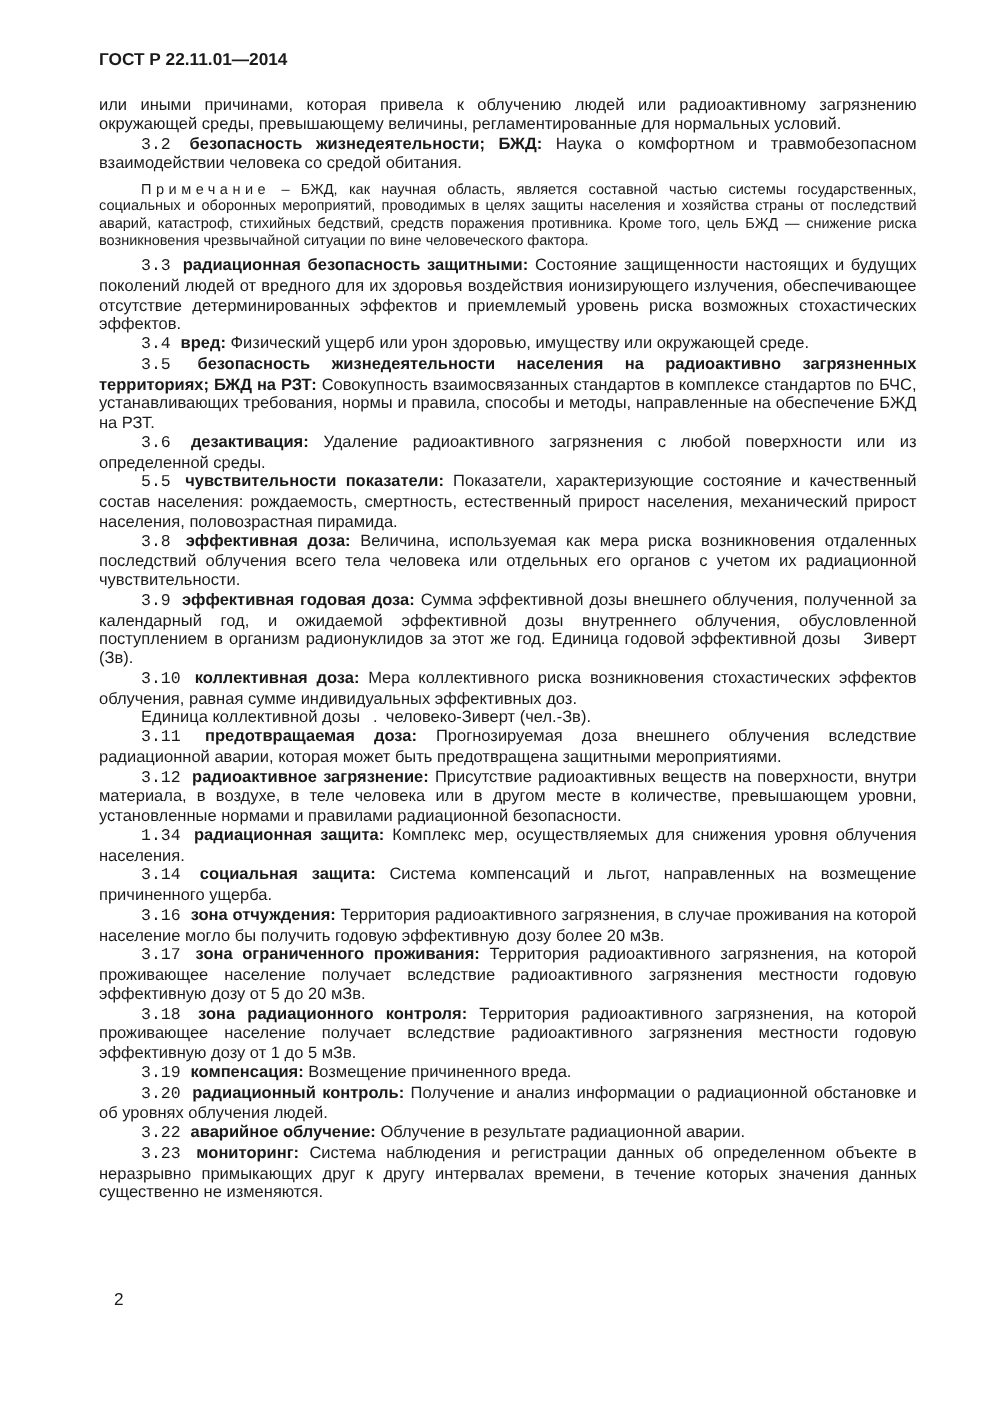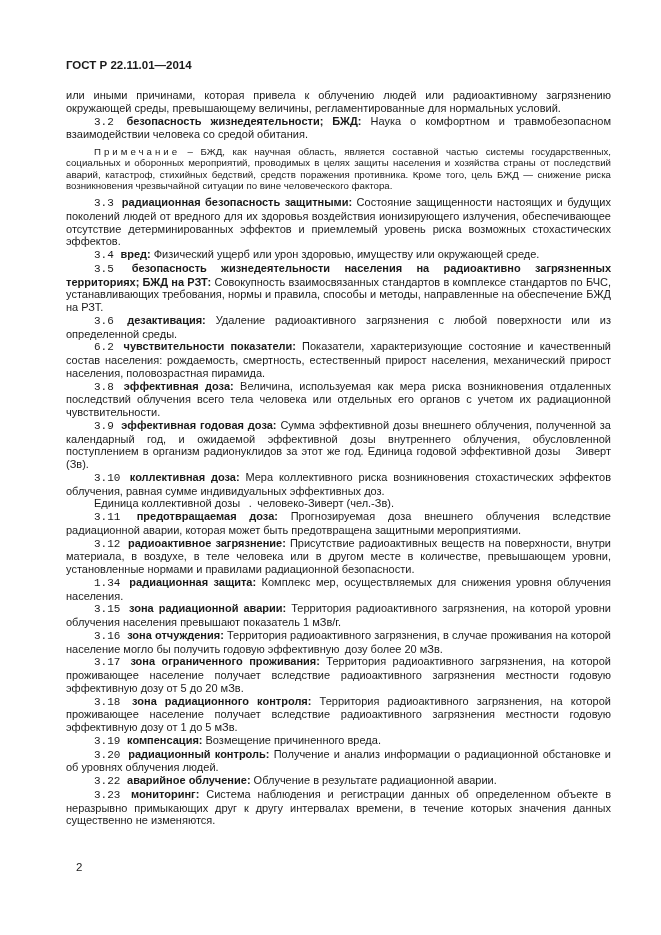--- a/index.html
+++ b/index.html
@@ -7,21 +7,21 @@
     width: 661px; height: 935px;
     background: #ffffff;
     font-family: "Liberation Sans", "DejaVu Sans", sans-serif;
     color: #1a1a1a;
   }
   .page {
     position: relative;
     box-sizing: border-box;
     width: 661px; height: 935px;
     background: #ffffff;
-    padding: 59px 50px 0 66px;
+    padding: 34px 50px 0 66px;
     overflow: hidden;
   }
   .doc-header {
     font-size: 11.5px;
     font-weight: bold;
     line-height: 13px;
     margin: 0 0 17px 0;
   }
   .doc-body p { margin: 0; }
   .para {
@@ -56,29 +56,29 @@
   <p class="doc-header">ГОСТ Р 22.11.01—2014</p>
 
   <div class="doc-body">
       <p class="para noindent">или иными причинами, которая привела к облучению людей или радиоактивному загрязнению окружающей среды, превышающему величины, регламентированные для нормальных условий.</p>
       <p class="para"><span class="term-num">3.2 </span><span class="term-name">безопасность жизнедеятельности; БЖД:</span> Наука о комфортном и травмобезопасном взаимодействии человека со средой обитания.</p>
       <p class="note"><span class="note-label">Примечание</span> – БЖД, как научная область, является составной частью системы государственных, социальных и оборонных мероприятий, проводимых в целях защиты населения и хозяйства страны от последствий аварий, катастроф, стихийных бедствий, средств поражения противника. Кроме того, цель БЖД — снижение риска возникновения чрезвычайной ситуации по вине человеческого фактора.</p>
       <p class="para"><span class="term-num">3.3 </span><span class="term-name">радиационная безопасность защитными:</span> Состояние защищенности настоящих и будущих поколений людей от вредного для их здоровья воздействия ионизирующего излучения, обеспечивающее отсутствие детерминированных эффектов и приемлемый уровень риска возможных стохастических эффектов.</p>
       <p class="para"><span class="term-num">3.4 </span><span class="term-name">вред:</span> Физический ущерб или урон здоровью, имуществу или окружающей среде.</p>
       <p class="para"><span class="term-num">3.5 </span><span class="term-name">безопасность жизнедеятельности населения на радиоактивно загрязненных территориях; БЖД на РЗТ:</span> Совокупность взаимосвязанных стандартов в комплексе стандартов по БЧС, устанавливающих требования, нормы и правила, способы и методы, направленные на обеспечение БЖД на РЗТ.</p>
       <p class="para"><span class="term-num">3.6 </span><span class="term-name">дезактивация:</span> Удаление радиоактивного загрязнения с любой поверхности или из определенной среды.</p>
-      <p class="para"><span class="term-num">6.2 </span><span class="term-name">чувствительности показатели:</span> Показатели, характеризующие состояние и качественный состав населения: рождаемость, смертность, естественный прирост населения, механический прирост населения, половозрастная пирамида.</p>
+      <p class="para"><span class="term-num">5.5 </span><span class="term-name">чувствительности показатели:</span> Показатели, характеризующие состояние и качественный состав населения: рождаемость, смертность, естественный прирост населения, механический прирост населения, половозрастная пирамида.</p>
       <p class="para"><span class="term-num">3.8 </span><span class="term-name">эффективная доза:</span> Величина, используемая как мера риска возникновения отдаленных последствий облучения всего тела человека или отдельных его органов с учетом их радиационной чувствительности.</p>
       <p class="para"><span class="term-num">3.9 </span><span class="term-name">эффективная годовая доза:</span> Сумма эффективной дозы внешнего облучения, полученной за календарный год, и ожидаемой эффективной дозы внутреннего облучения, обусловленной поступлением в организм радионуклидов за этот же год. Единица годовой эффективной дозы   Зиверт (Зв).</p>
       <p class="para"><span class="term-num">3.10 </span><span class="term-name">коллективная доза:</span> Мера коллективного риска возникновения стохастических эффектов облучения, равная сумме индивидуальных эффективных доз.</p>
       <p class="para">Единица коллективной дозы  . человеко-Зиверт (чел.-Зв).</p>
       <p class="para"><span class="term-num">3.11 </span><span class="term-name">предотвращаемая доза:</span> Прогнозируемая доза внешнего облучения вследствие радиационной аварии, которая может быть предотвращена защитными мероприятиями.</p>
       <p class="para"><span class="term-num">3.12 </span><span class="term-name">радиоактивное загрязнение:</span> Присутствие радиоактивных веществ на поверхности, внутри материала, в воздухе, в теле человека или в другом месте в количестве, превышающем уровни, установленные нормами и правилами радиационной безопасности.</p>
       <p class="para"><span class="term-num">1.34 </span><span class="term-name">радиационная защита:</span> Комплекс мер, осуществляемых для снижения уровня облучения населения.</p>
-      <p class="para"><span class="term-num">3.15 </span><span class="term-name">зона радиационной аварии:</span> Территория радиоактивного загрязнения, на которой уровни облучения населения превышают показатель 1 мЗв/г.</p>
+      <p class="para"><span class="term-num">3.14 </span><span class="term-name">социальная защита:</span> Система компенсаций и льгот, направленных на возмещение причиненного ущерба.</p>
       <p class="para"><span class="term-num">3.16 </span><span class="term-name">зона отчуждения:</span> Территория радиоактивного загрязнения, в случае проживания на которой население могло бы получить годовую эффективную  дозу более 20 мЗв.</p>
       <p class="para"><span class="term-num">3.17 </span><span class="term-name">зона ограниченного проживания:</span> Территория радиоактивного загрязнения, на которой проживающее население получает вследствие радиоактивного загрязнения местности годовую эффективную дозу от 5 до 20 мЗв.</p>
       <p class="para"><span class="term-num">3.18 </span><span class="term-name">зона радиационного контроля:</span> Территория радиоактивного загрязнения, на которой проживающее население получает вследствие радиоактивного загрязнения местности годовую эффективную дозу от 1 до 5 мЗв.</p>
       <p class="para"><span class="term-num">3.19 </span><span class="term-name">компенсация:</span> Возмещение причиненного вреда.</p>
       <p class="para"><span class="term-num">3.20 </span><span class="term-name">радиационный контроль:</span> Получение и анализ информации о радиационной обстановке и об уровнях облучения людей.</p>
       <p class="para"><span class="term-num">3.22 </span><span class="term-name">аварийное облучение:</span> Облучение в результате радиационной аварии.</p>
       <p class="para"><span class="term-num">3.23 </span><span class="term-name">мониторинг:</span> Система наблюдения и регистрации данных об определенном объекте в неразрывно примыкающих друг к другу интервалах времени, в течение которых значения данных существенно не изменяются.</p>
     </div>
 
   <div class="page-number">2</div>

